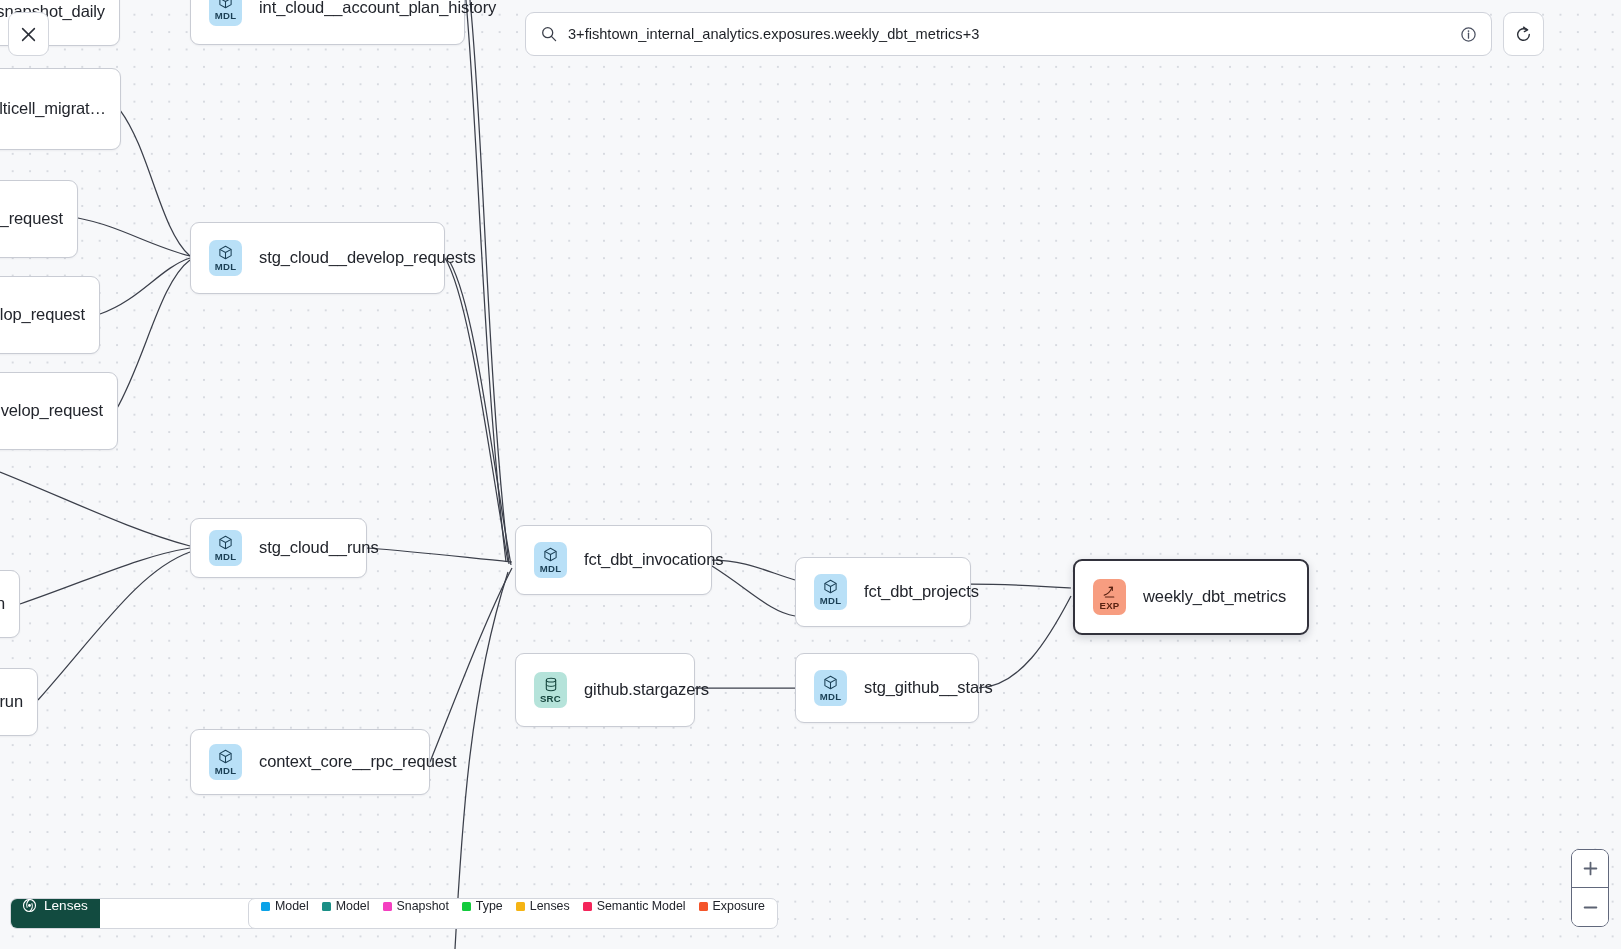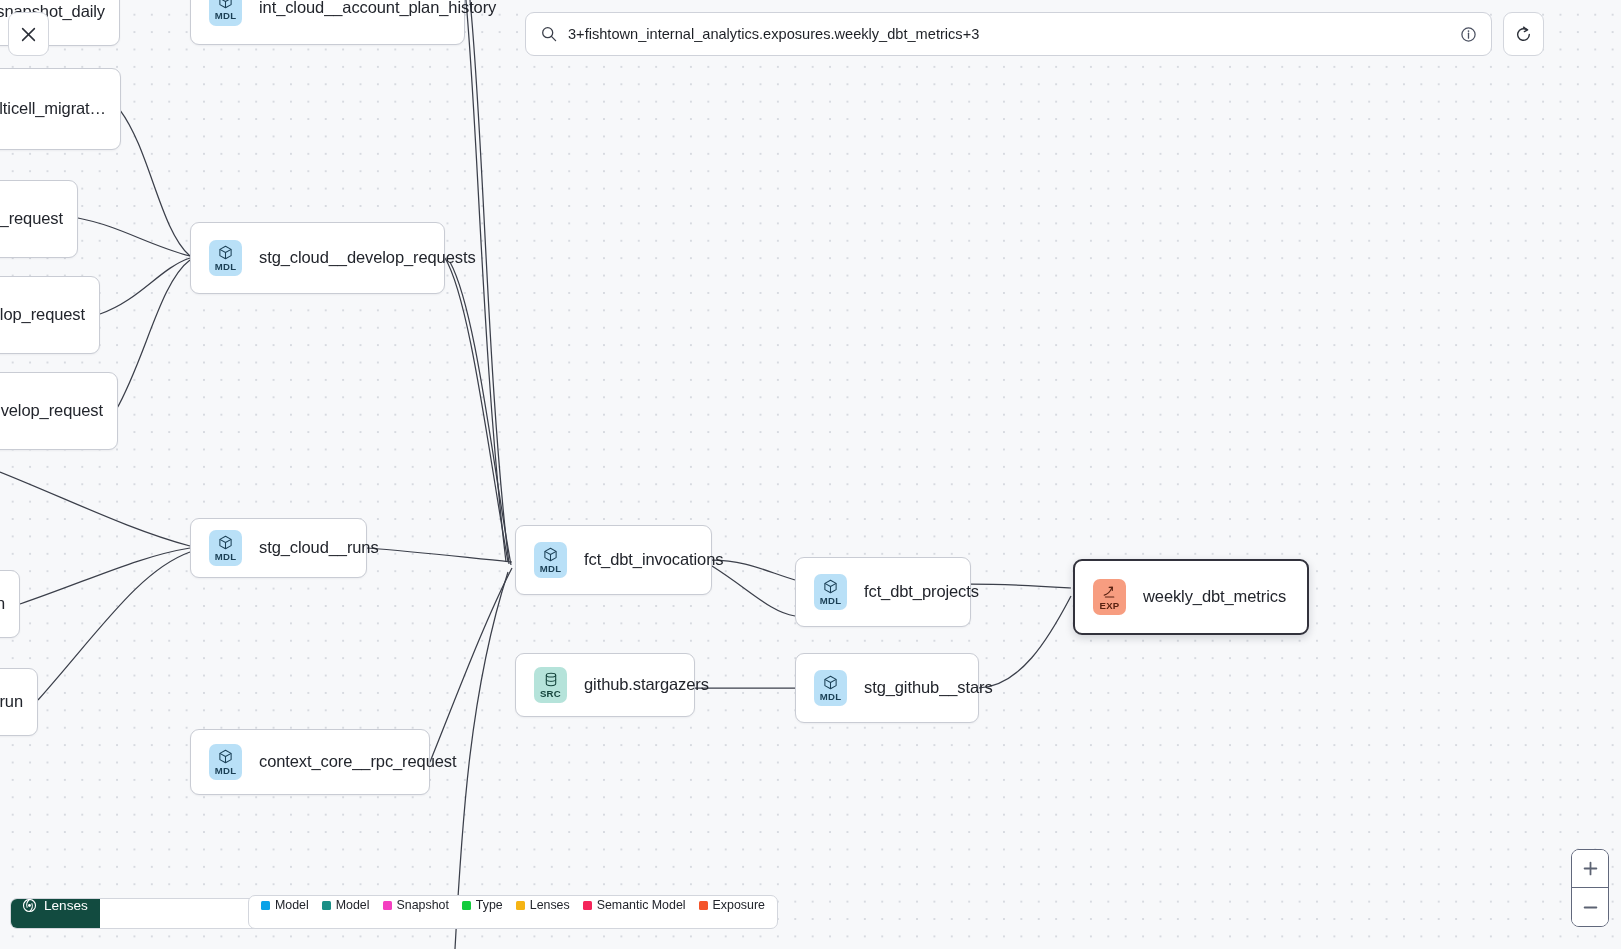--- a/index.html
+++ b/index.html
@@ -174,23 +174,23 @@
   }
 
   #legend {
     position: absolute;
     left: 248px; bottom: 20px;
     height: 31px;
     background: #fff;
     border: 1px solid #d3d6dd;
     border-radius: 7px;
     display: flex;
-    align-items: flex-end;
+    align-items: flex-start;
     gap: 13px;
-    padding: 16px 12px;
+    padding: 0 12px;
     z-index: 20;
   }
   .legend-item { display: flex; align-items: center; gap: 5px; }
   .legend-swatch { width: 9px; height: 9px; border-radius: 1.5px; flex: 0 0 auto; }
   .legend-label { font-size: 12.4px; color: #22252c; white-space: nowrap; }
 
   
   #zoom-controls {
     position: absolute;
     right: 12px; bottom: 22px;
@@ -301,21 +301,21 @@
       <div class="node" style="left: 515px; top: 525px; width: 197px; height: 70px;">
         <div class="badge badge-mdl">
           <span class="glyph"><svg width="15" height="15" viewBox="0 0 16 16">
               <path d="M8 1.4 L14 4.7 L14 11.3 L8 14.6 L2 11.3 L2 4.7 Z" stroke="#1a3f55" stroke-width="1.1" fill="none" stroke-linejoin="round"></path>
               <path d="M2 4.7 L8 8 L14 4.7 M8 8 L8 14.6" stroke="#1a3f55" stroke-width="1.1" fill="none" stroke-linejoin="round"></path>
             </svg></span>
           <span class="btext">MDL</span>
         </div>
         <span class="node-label">fct_dbt_invocations</span>
       </div>
-      <div class="node" style="left: 515px; top: 653px; width: 180px; height: 64px;">
+      <div class="node" style="left: 515px; top: 653px; width: 180px; height: 74px;">
         <div class="badge badge-src">
           <span class="glyph"><svg width="14" height="15" viewBox="0 0 14 16">
               <ellipse cx="7" cy="3.4" rx="5" ry="2" stroke="#14443c" stroke-width="1.15" fill="none"></ellipse>
               <path d="M2 3.4 L2 12.6 C2 13.7, 4.2 14.6, 7 14.6 C9.8 14.6, 12 13.7, 12 12.6 L12 3.4" stroke="#14443c" stroke-width="1.15" fill="none"></path>
               <path d="M2 8 C2 9.1, 4.2 10, 7 10 C9.8 10, 12 9.1, 12 8" stroke="#14443c" stroke-width="1.05" fill="none"></path>
             </svg></span>
           <span class="btext">SRC</span>
         </div>
         <span class="node-label">github.stargazers</span>
       </div>

